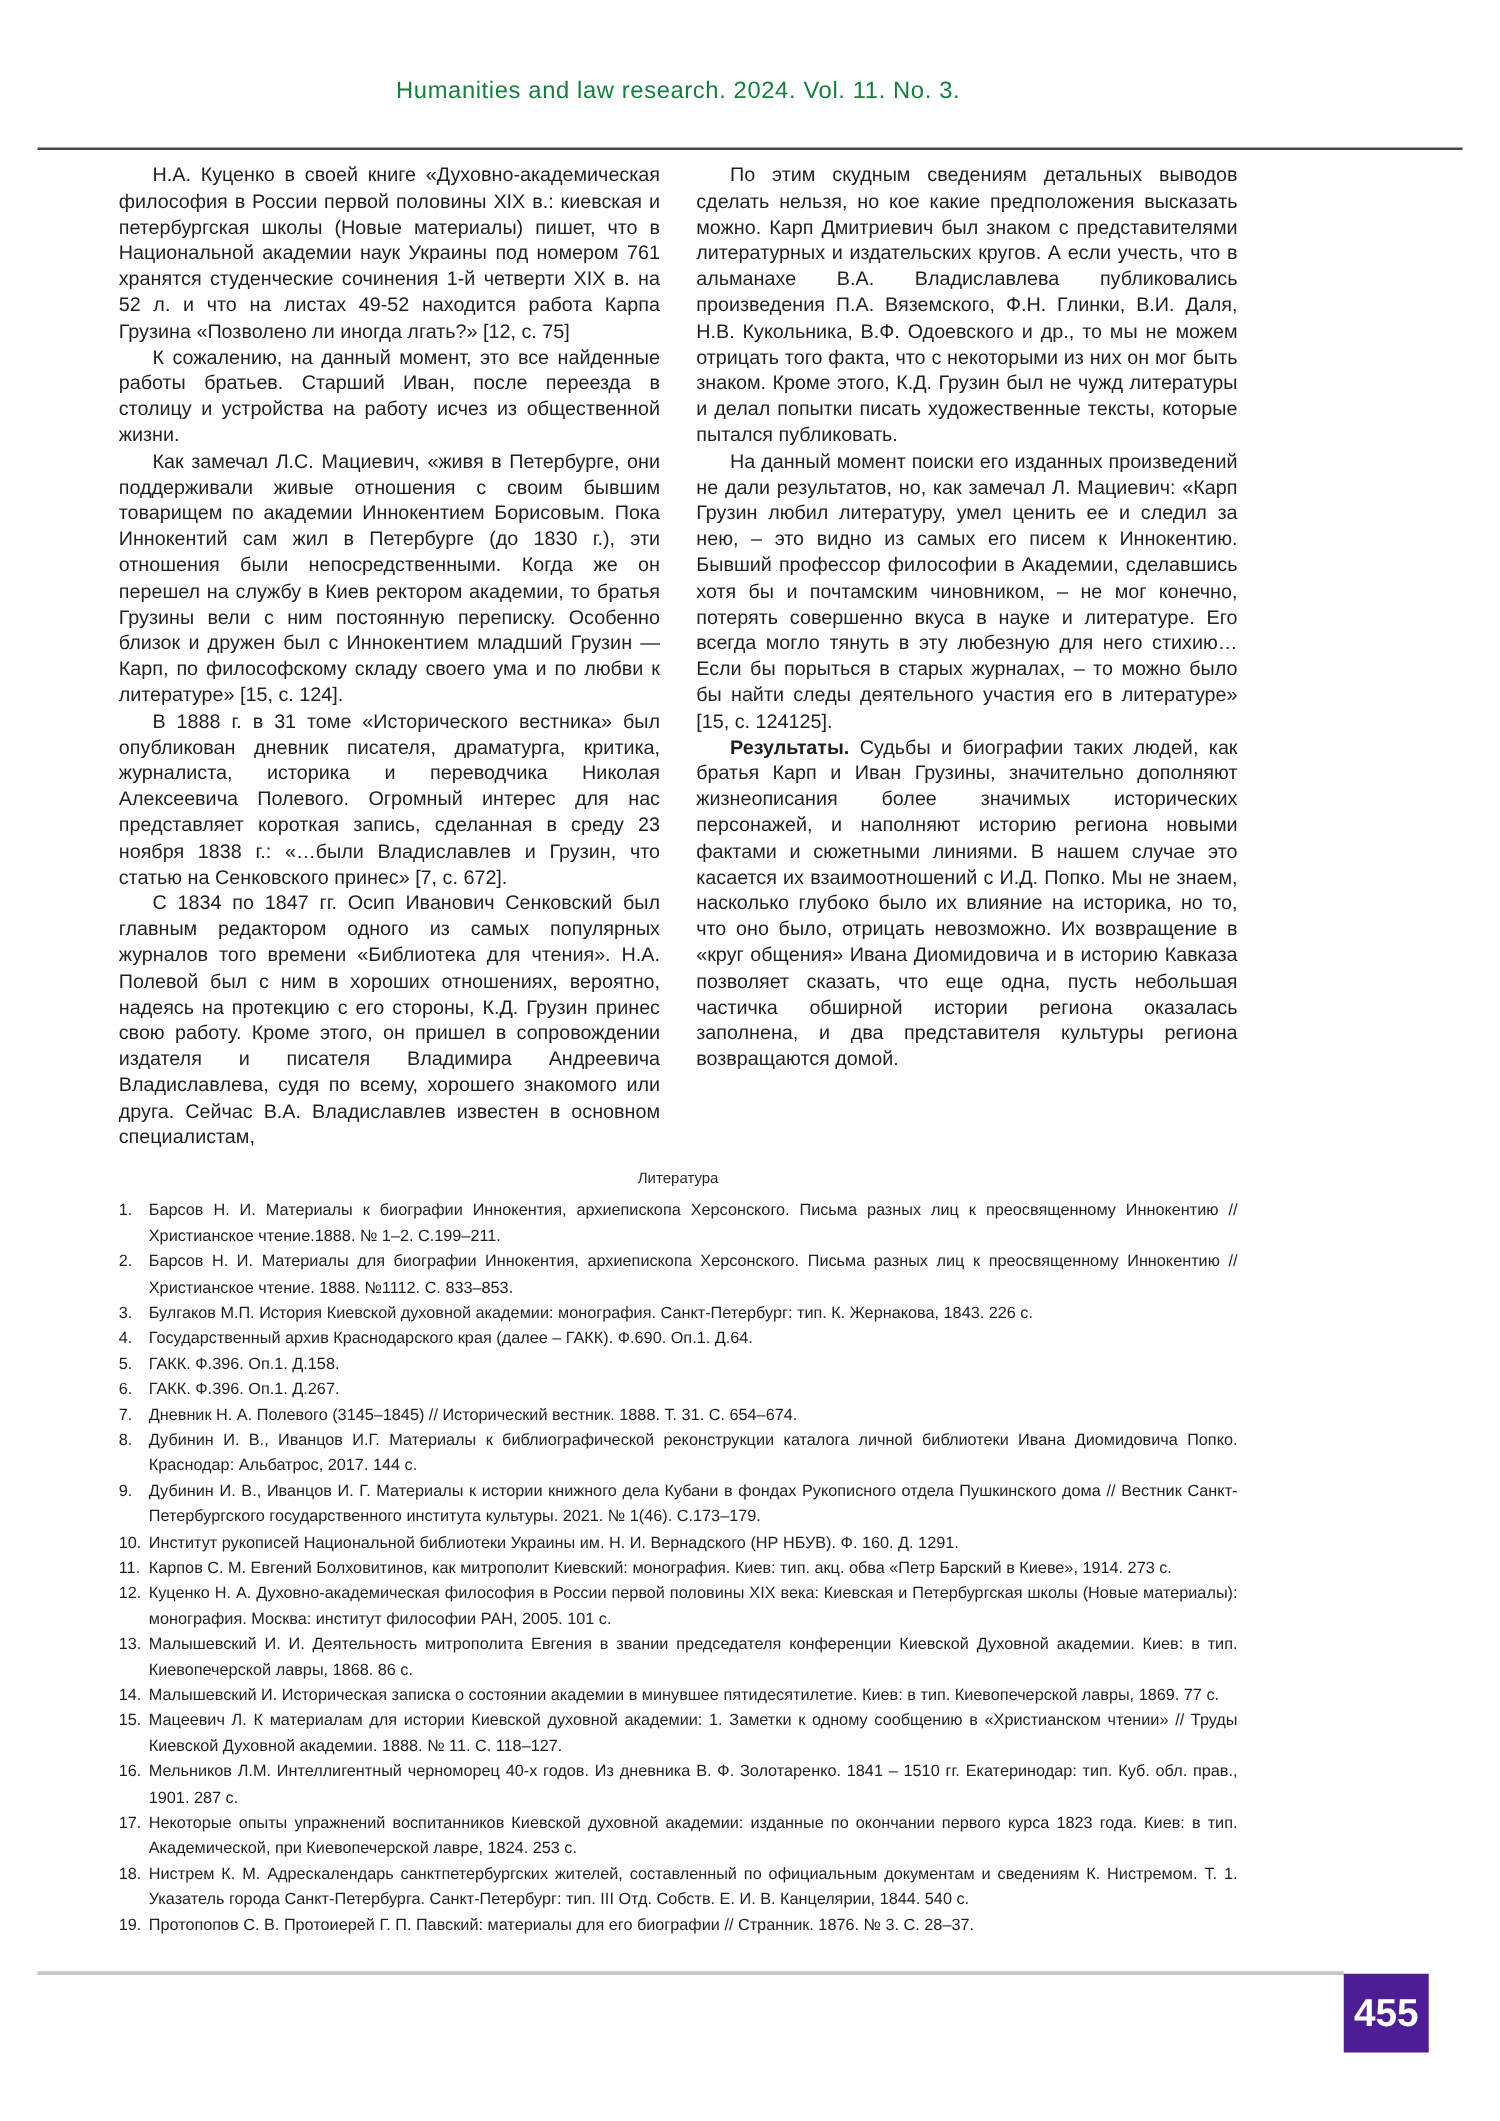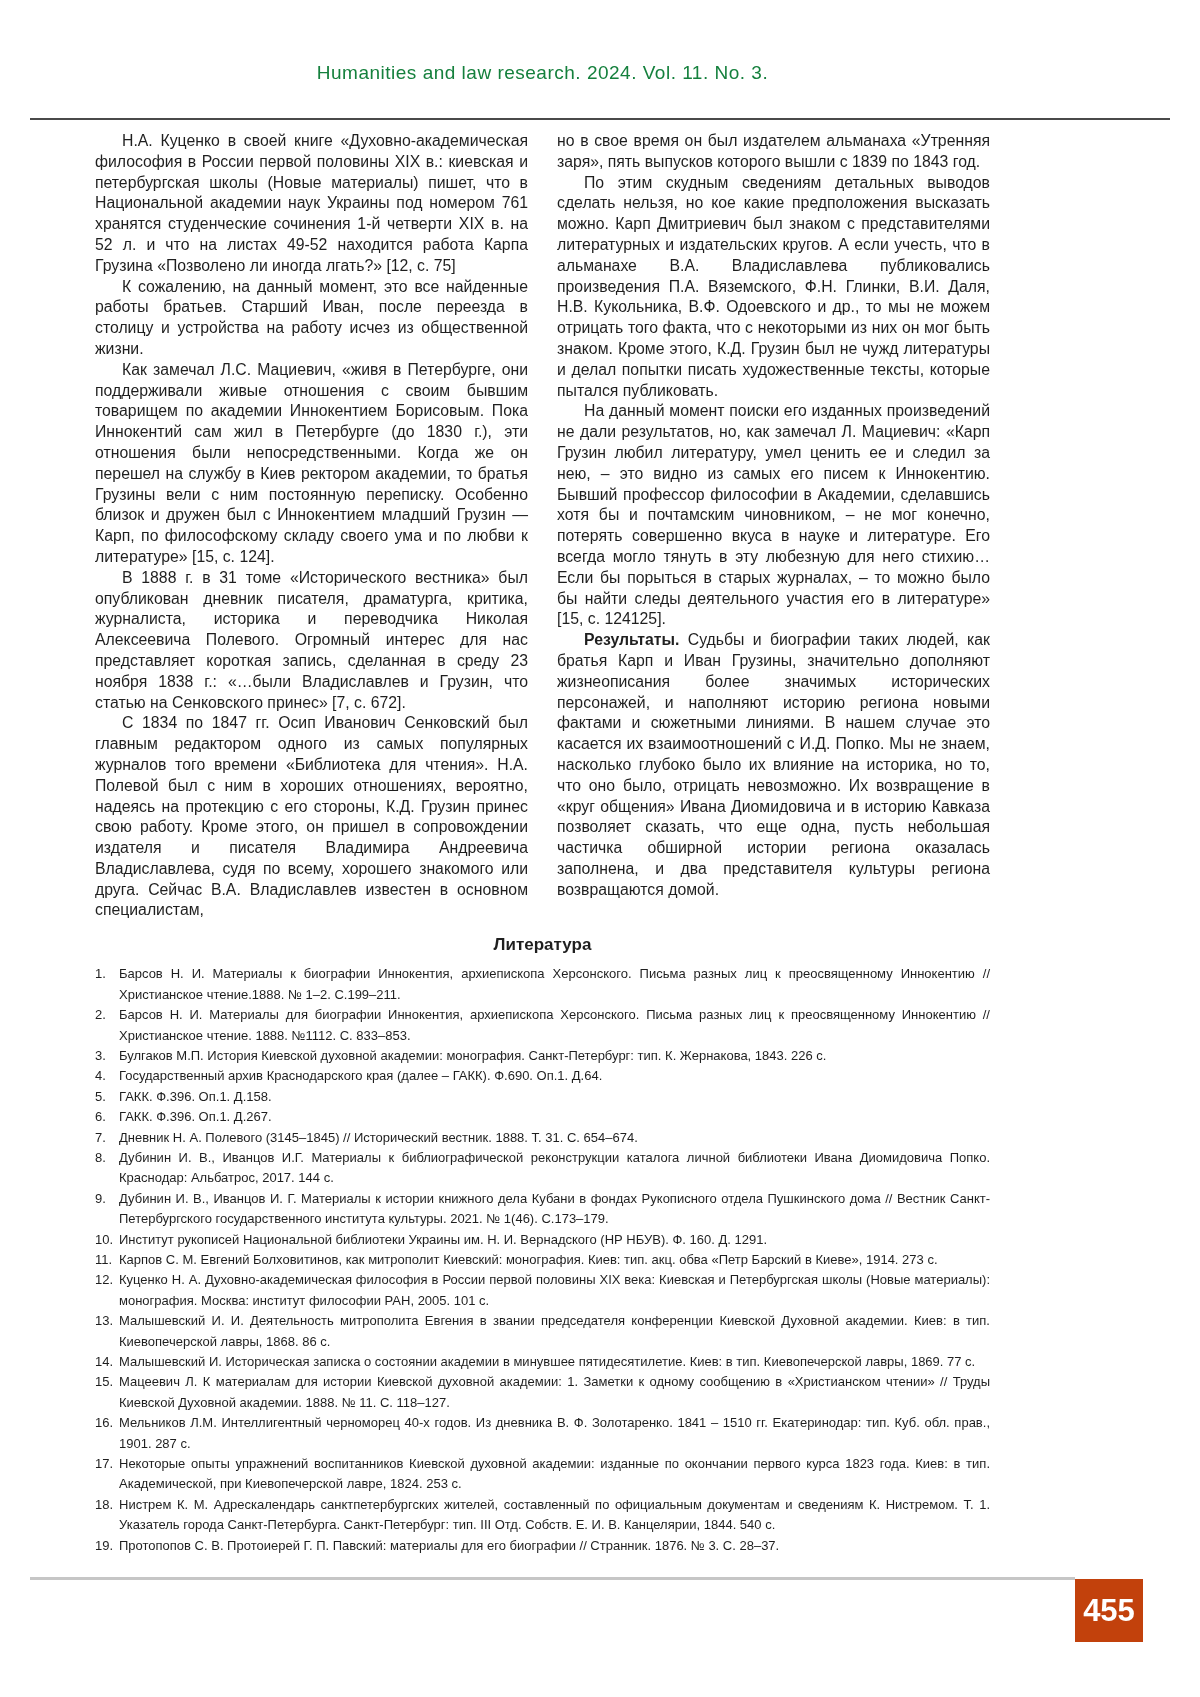--- a/index.html
+++ b/index.html
@@ -42,21 +42,21 @@
   .col p { margin:0; text-indent:27px; }
   .col p.no-indent { text-indent:0; }
   .lead { font-weight:bold; }
   
   .ref-section {
     margin-top:14px;
     text-align:justify;
     hyphens:auto; -webkit-hyphens:auto;
   }
   .ref-heading {
-    text-align:center; font-weight:bold; font-size:17px;
+    text-align:center; font-weight:normal; font-size:12px;
     margin:0 0 9px 0;
   }
   ol.refs {
     list-style:none; counter-reset:ref;
     margin:0; padding:0;
     font-size:13px; line-height:20.4px;
   }
   ol.refs li {
     counter-increment:ref;
     position:relative;
@@ -66,21 +66,21 @@
     content:counter(ref) ".";
     position:absolute; left:0; top:0;
   }
   
   .footer-rule {
     position:absolute; top:1577px; left:30px; width:1045px; height:3px;
     background:#c6c6c6;
   }
   .page-number-box {
     position:absolute; top:1579px; left:1075px; width:68px; height:63px;
-    background:#c2410c; color:#ffffff;
+    background:#4c1d95; color:#ffffff;
     display:flex; align-items:center; justify-content:center;
     font-size:31px; font-weight:bold;
   }
   .logo svg text { font-family:"Liberation Sans", sans-serif; }
 </style>
 </head>
 <body>
 
 <div class="page">
 
@@ -92,21 +92,20 @@
   <div class="content">
     <div class="columns">
       <div class="col">
         <p>Н.А. Куценко в своей книге «Духовно-академическая философия в России первой половины XIX в.: киевская и петербургская школы (Новые материалы) пишет, что в Национальной академии наук Украины под номером 761 хранятся студенческие сочинения 1-й четверти XIX в. на 52 л. и что на листах 49-52 находится работа Карпа Грузина «Позволено ли иногда лгать?» [12, с. 75]</p>
         <p>К сожалению, на данный момент, это все найденные работы братьев. Старший Иван, после переезда в столицу и устройства на работу исчез из общественной жизни.</p>
         <p>Как замечал Л.С. Мациевич, «живя в Петербурге, они поддерживали живые отношения с своим бывшим товарищем по академии Иннокентием Борисовым. Пока Иннокентий сам жил в Петербурге (до 1830 г.), эти отношения были непосредственными. Когда же он перешел на службу в Киев ректором академии, то братья Грузины вели с ним постоянную переписку. Особенно близок и дружен был с Иннокентием младший Грузин — Карп, по философскому складу своего ума и по любви к литературе» [15, с. 124].</p>
         <p>В 1888 г. в 31 томе «Исторического вестника» был опубликован дневник писателя, драматурга, критика, журналиста, историка и переводчика Николая Алексеевича Полевого. Огромный интерес для нас представляет короткая запись, сделанная в среду 23 ноября 1838 г.: «…были Владиславлев и Грузин, что статью на Сенковского принес» [7, с. 672].</p>
         <p>С 1834 по 1847 гг. Осип Иванович Сенковский был главным редактором одного из самых популярных журналов того времени «Библиотека для чтения». Н.А. Полевой был с ним в хороших отношениях, вероятно, надеясь на протекцию с его стороны, К.Д. Грузин принес свою работу. Кроме этого, он пришел в сопровождении издателя и писателя Владимира Андреевича Владиславлева, судя по всему, хорошего знакомого или друга. Сейчас В.А. Владиславлев известен в основном специалистам,</p>
       </div>
       <div class="col">
-        <p class="no-indent">но в свое время он был издателем альманаха «Утренняя заря», пять выпусков которого вышли с 1839 по 1843 год.</p>
         <p>По этим скудным сведениям детальных выводов сделать нельзя, но кое какие предположения высказать можно. Карп Дмитриевич был знаком с представителями литературных и издательских кругов. А если учесть, что в альманахе В.А. Владиславлева публиковались произведения П.А. Вяземского, Ф.Н. Глинки, В.И. Даля, Н.В. Кукольника, В.Ф. Одоевского и др., то мы не можем отрицать того факта, что с некоторыми из них он мог быть знаком. Кроме этого, К.Д. Грузин был не чужд литературы и делал попытки писать художественные тексты, которые пытался публиковать.</p>
         <p>На данный момент поиски его изданных произведений не дали результатов, но, как замечал Л. Мациевич: «Карп Грузин любил литературу, умел ценить ее и следил за нею, – это видно из самых его писем к Иннокентию. Бывший профессор философии в Академии, сделавшись хотя бы и почтамским чиновником, – не мог конечно, потерять совершенно вкуса в науке и литературе. Его всегда могло тянуть в эту любезную для него стихию… Если бы порыться в старых журналах, – то можно было бы найти следы деятельного участия его в литературе» [15, с. 124125].</p>
         <p><b class="lead">Результаты.</b> <span>Судьбы и биографии таких людей, как братья Карп и Иван Грузины, значительно дополняют жизнеописания более значимых исторических персонажей, и наполняют историю региона новыми фактами и сюжетными линиями. В нашем случае это касается их взаимоотношений с И.Д. Попко. Мы не знаем, насколько глубоко было их влияние на историка, но то, что оно было, отрицать невозможно. Их возвращение в «круг общения» Ивана Диомидовича и в историю Кавказа позволяет сказать, что еще одна, пусть небольшая частичка обширной истории региона оказалась заполнена, и два представителя культуры региона возвращаются домой.</span></p>
       </div>
     </div>
 
     <div class="ref-section">
       <p class="ref-heading">Литература</p>
       <ol class="refs">
         <li>Барсов Н. И. Материалы к биографии Иннокентия, архиепископа Херсонского. Письма разных лиц к преосвященному Иннокентию // Христианское чтение.1888. № 1–2. С.199–211.</li>

